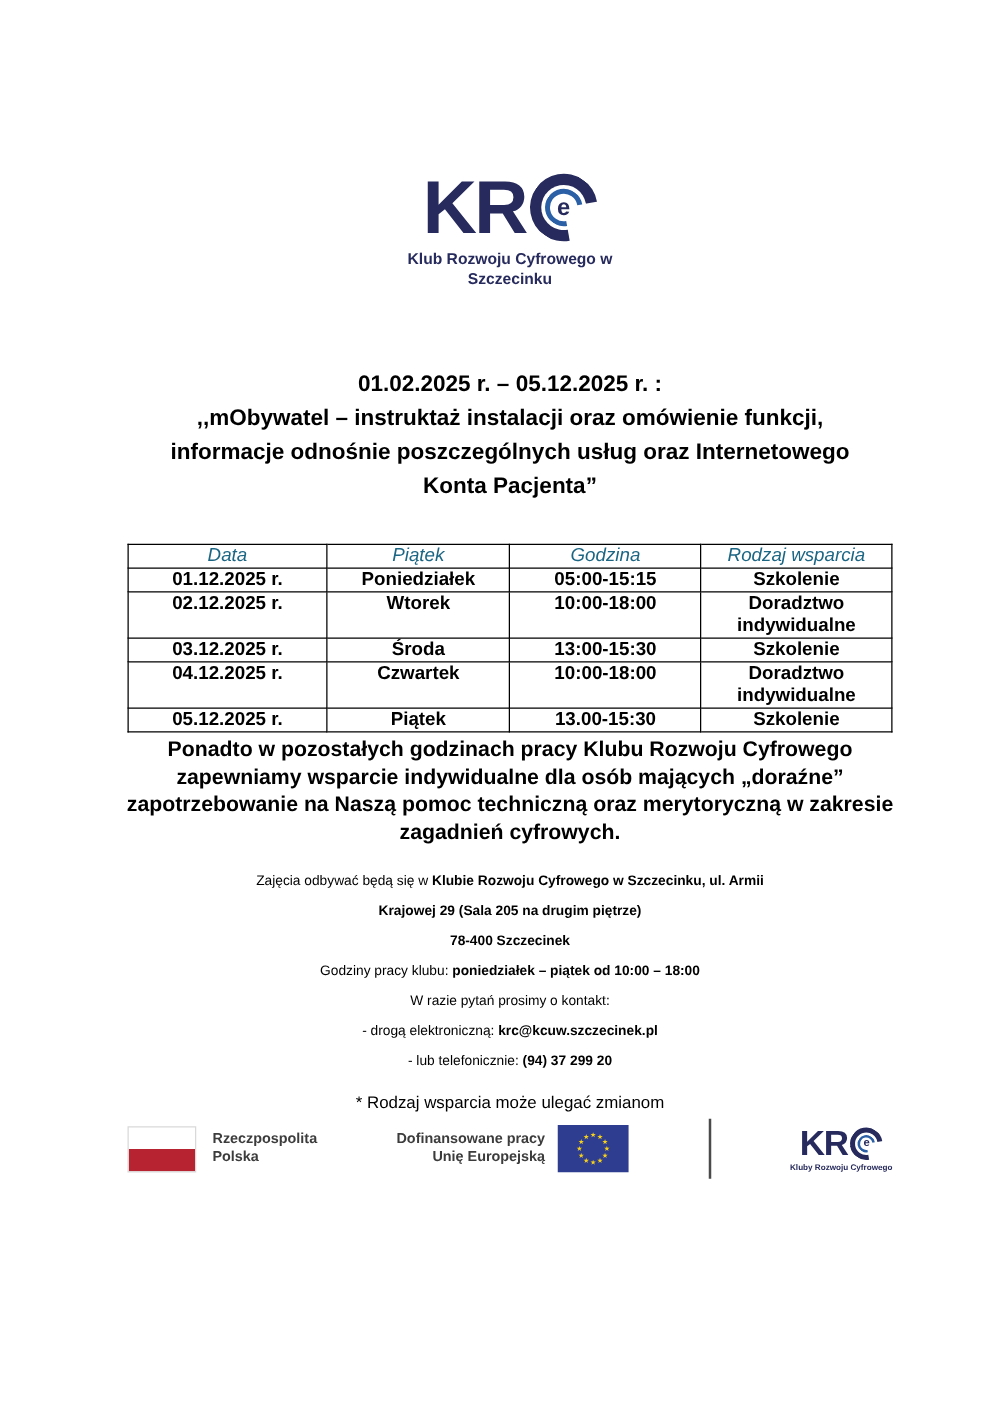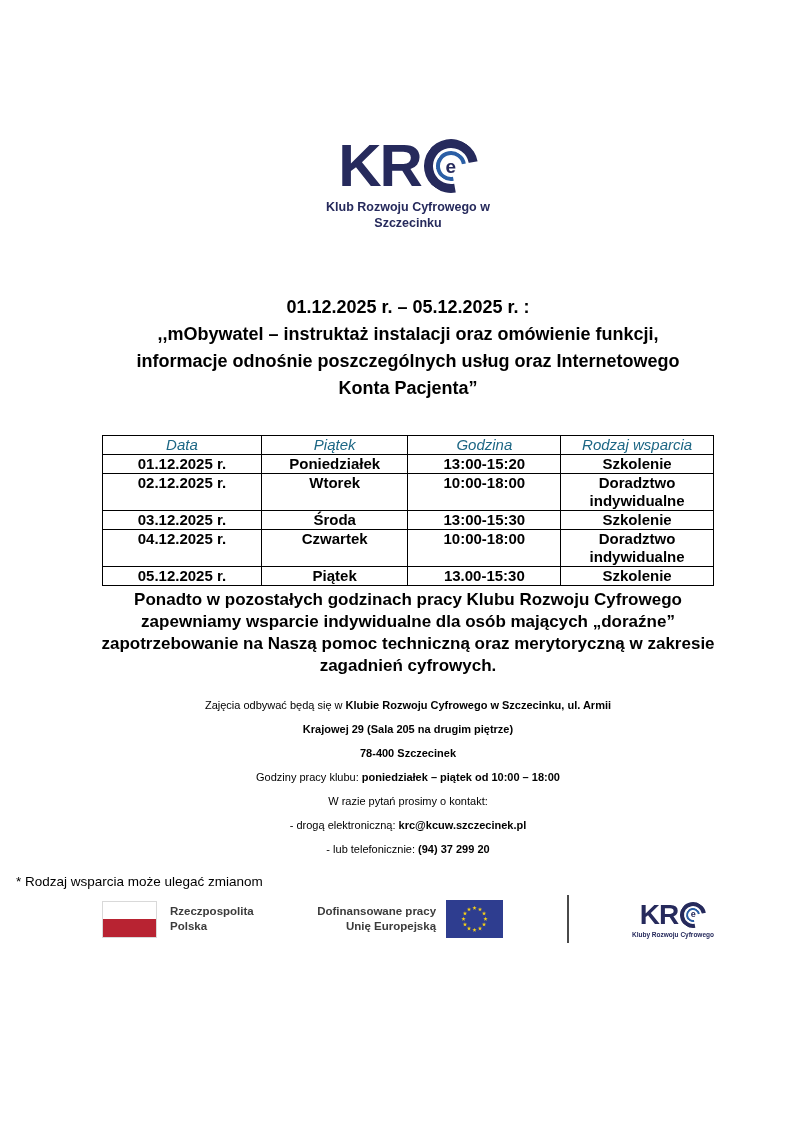--- a/index.html
+++ b/index.html
@@ -55,21 +55,21 @@
   .sched th { color:#1c6684; font-style:italic; font-weight:normal; }
   .sched td { font-weight:bold; }
   .col-data { width:26%; } .col-dzien { width:24%; } .col-godzina { width:25%; } .col-rodzaj { width:25%; }
 
   
   .note { margin-top:3px; text-align:center; font-weight:bold; font-size:17px; line-height:22px; }
 
   
   .info { margin-top:16px; text-align:center; font-size:11px; line-height:24px; font-weight:normal; }
   .info b { font-weight:bold; }
-  .footnote { margin-top:13px; text-align:left; font-size:13.5px; }
+  .footnote { margin-top:13px; text-align:center; font-size:13.5px; }
 
   
   .footer {
     position:absolute; left:102px; top:886px; width:612px; height:66px;
     display:flex; align-items:center; justify-content:space-between;
   }
   .lgroup { display:flex; align-items:center; }
   .lgroup .lbl { font-size:11.5px; font-weight:bold; color:#3c3c3c; line-height:1.3; }
   .fe-group .lbl { margin-left:8px; }
   .pl-flag { width:55px; height:37px; border:1px solid #d9d9d9;
@@ -101,21 +101,21 @@
         <span class="e">e</span>
       </span>
     </div>
     <div class="krc-sub">
       <div>Klub Rozwoju Cyfrowego w</div>
       <div>Szczecinku</div>
     </div>
   </div>
 
   <div class="title">
-    <div>01.12.2025 r. – 05.12.2025 r. :</div>
+    <div>01.02.2025 r. – 05.12.2025 r. :</div>
     <div>,,mObywatel – instruktaż instalacji oraz omówienie funkcji,</div>
     <div>informacje odnośnie poszczególnych usług oraz Internetowego</div>
     <div>Konta Pacjenta”</div>
   </div>
 
   <table class="sched">
     <colgroup>
       <col class="col-data">
         <col class="col-dzien">
         <col class="col-godzina">
@@ -126,21 +126,21 @@
         <th>Data</th>
         <th>Piątek</th>
         <th>Godzina</th>
         <th>Rodzaj wsparcia</th>
       </tr>
     </thead>
     <tbody>
       <tr>
         <td>01.12.2025 r.</td>
         <td>Poniedziałek</td>
-        <td>13:00-15:20</td>
+        <td>05:00-15:15</td>
         <td>Szkolenie</td>
       </tr>
       <tr>
         <td>02.12.2025 r.</td>
         <td>Wtorek</td>
         <td>10:00-18:00</td>
         <td>Doradztwo indywidualne</td>
       </tr>
       <tr>
         <td>03.12.2025 r.</td>

